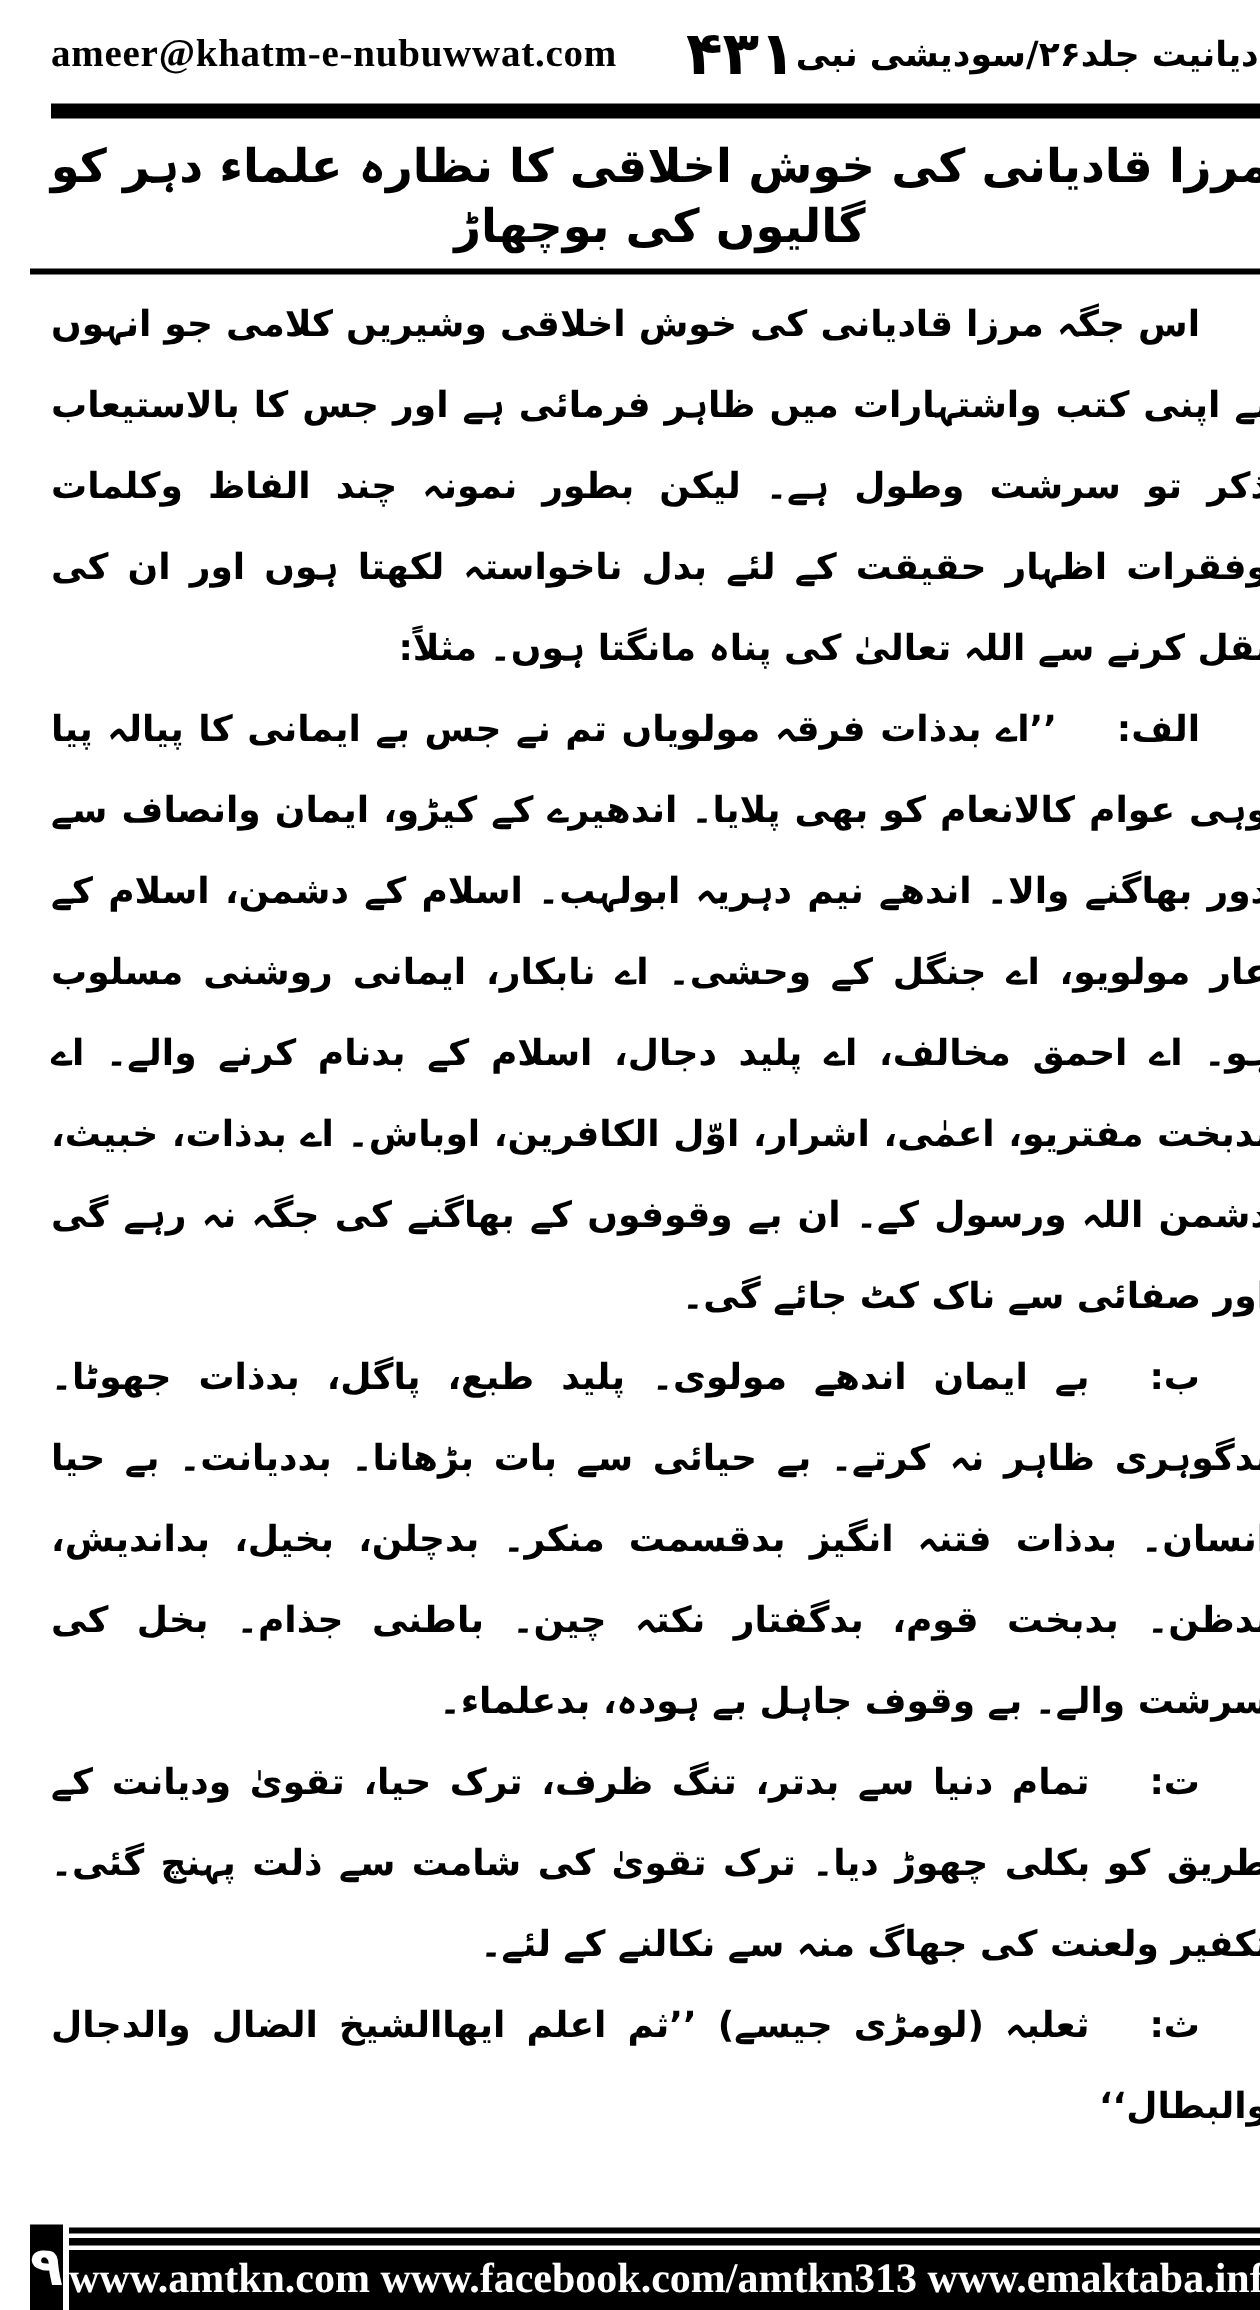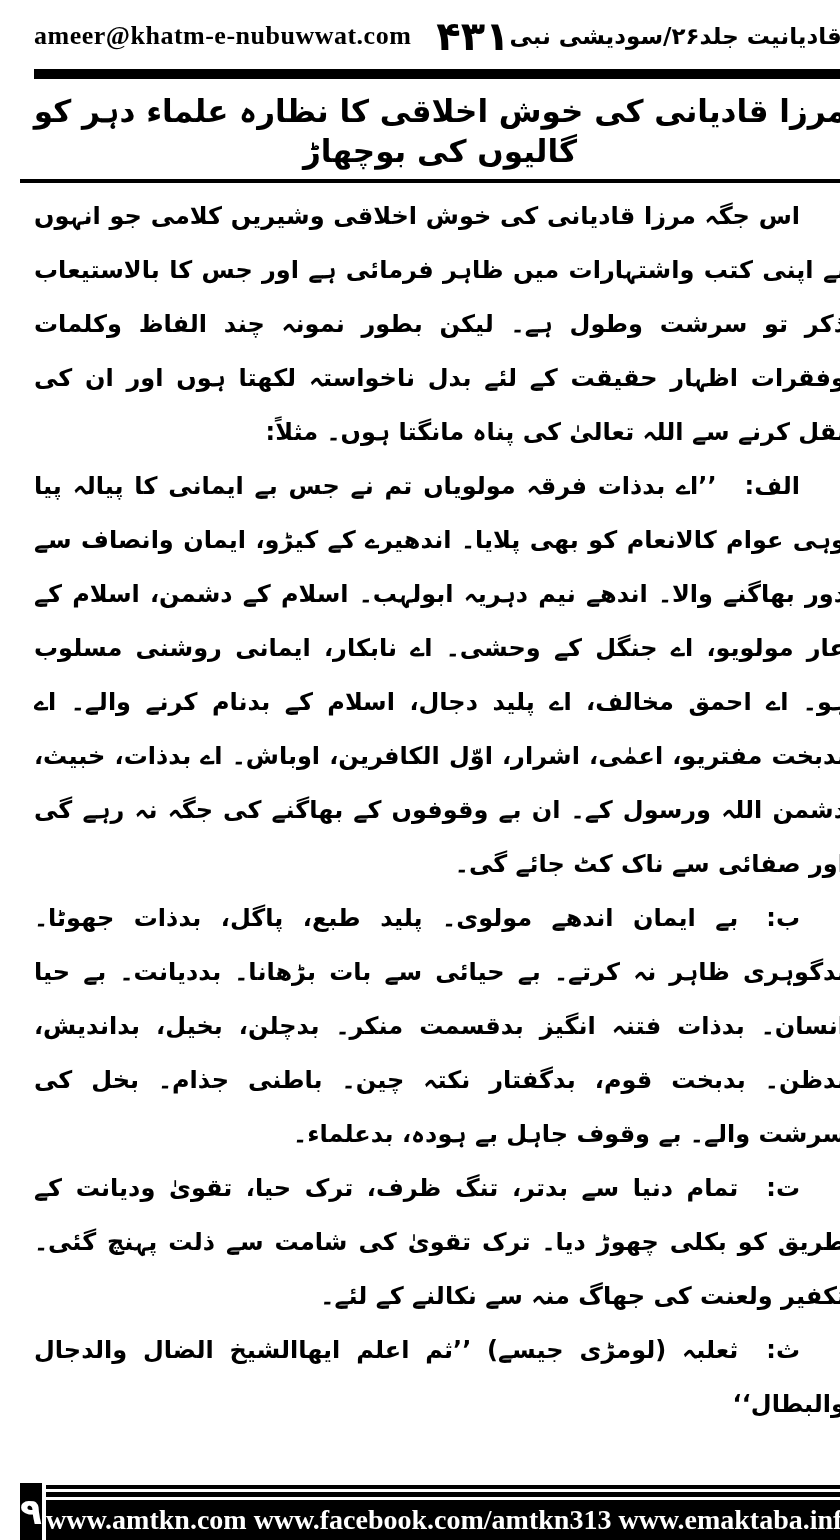--- a/index.html
+++ b/index.html
@@ -24,21 +24,21 @@
     font-weight:bold;
     font-size:26px;
     letter-spacing:.5px;
     white-space:nowrap;
   }
   .header-pageno{
     font-family:"DejaVu Sans",sans-serif;
     font-weight:bold;
     font-size:40px;
     line-height:1;
-    margin-left:25px;
+    margin-left:46px;
     direction:rtl;
   }
   .header-booktitle{
     margin-left:auto;
     direction:rtl;
     font-weight:bold;
     font-size:23px;
     white-space:nowrap;
   }
   .rule{
@@ -76,21 +76,21 @@
     font-size:24px;
     line-height:2.25;
     height:1240px;
     overflow:hidden;
   }
   .para{
     margin:0;
     text-indent:46px;
   }
   .para-label{
-    margin-left:28px;
+    margin-left:40px;
   }
   
   .footer{
     position:absolute;
     left:0;right:0;bottom:0;
     height:57px;
     display:flex;
     align-items:stretch;
   }
   .footer-page-box{

